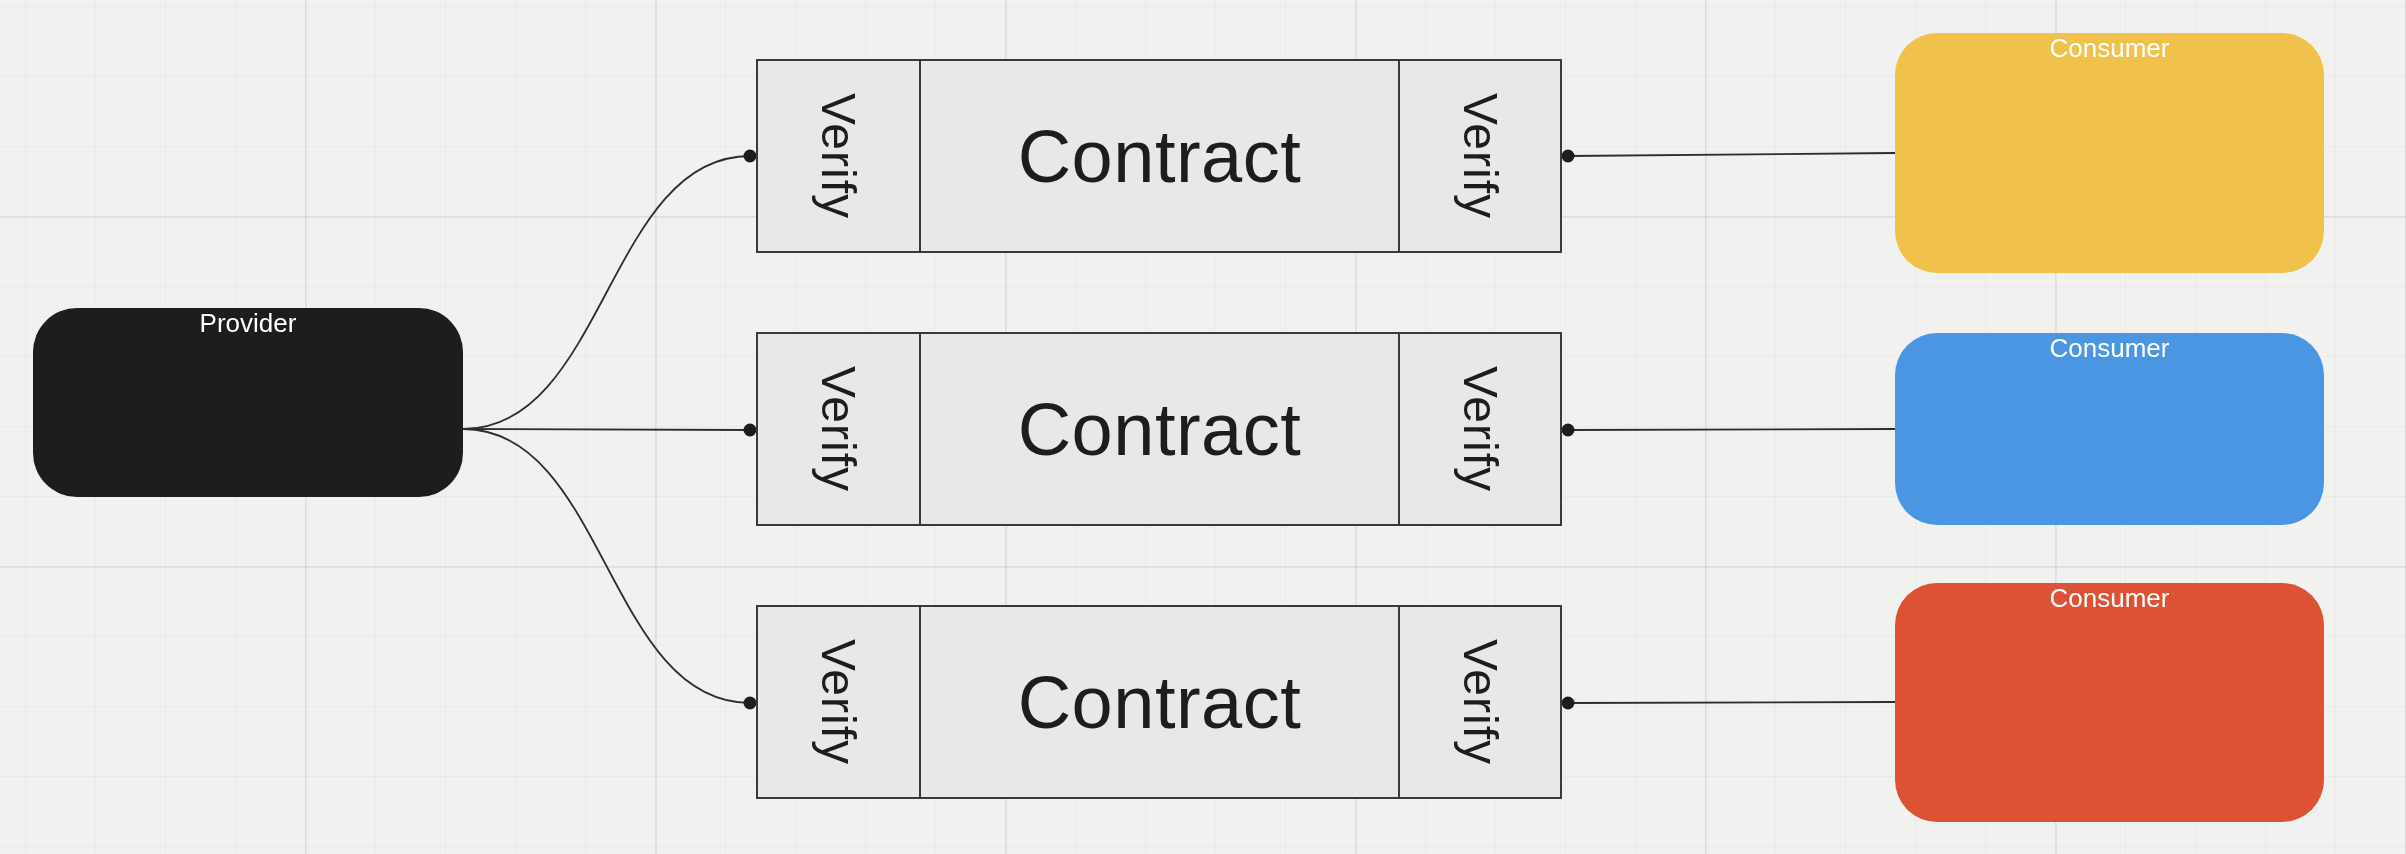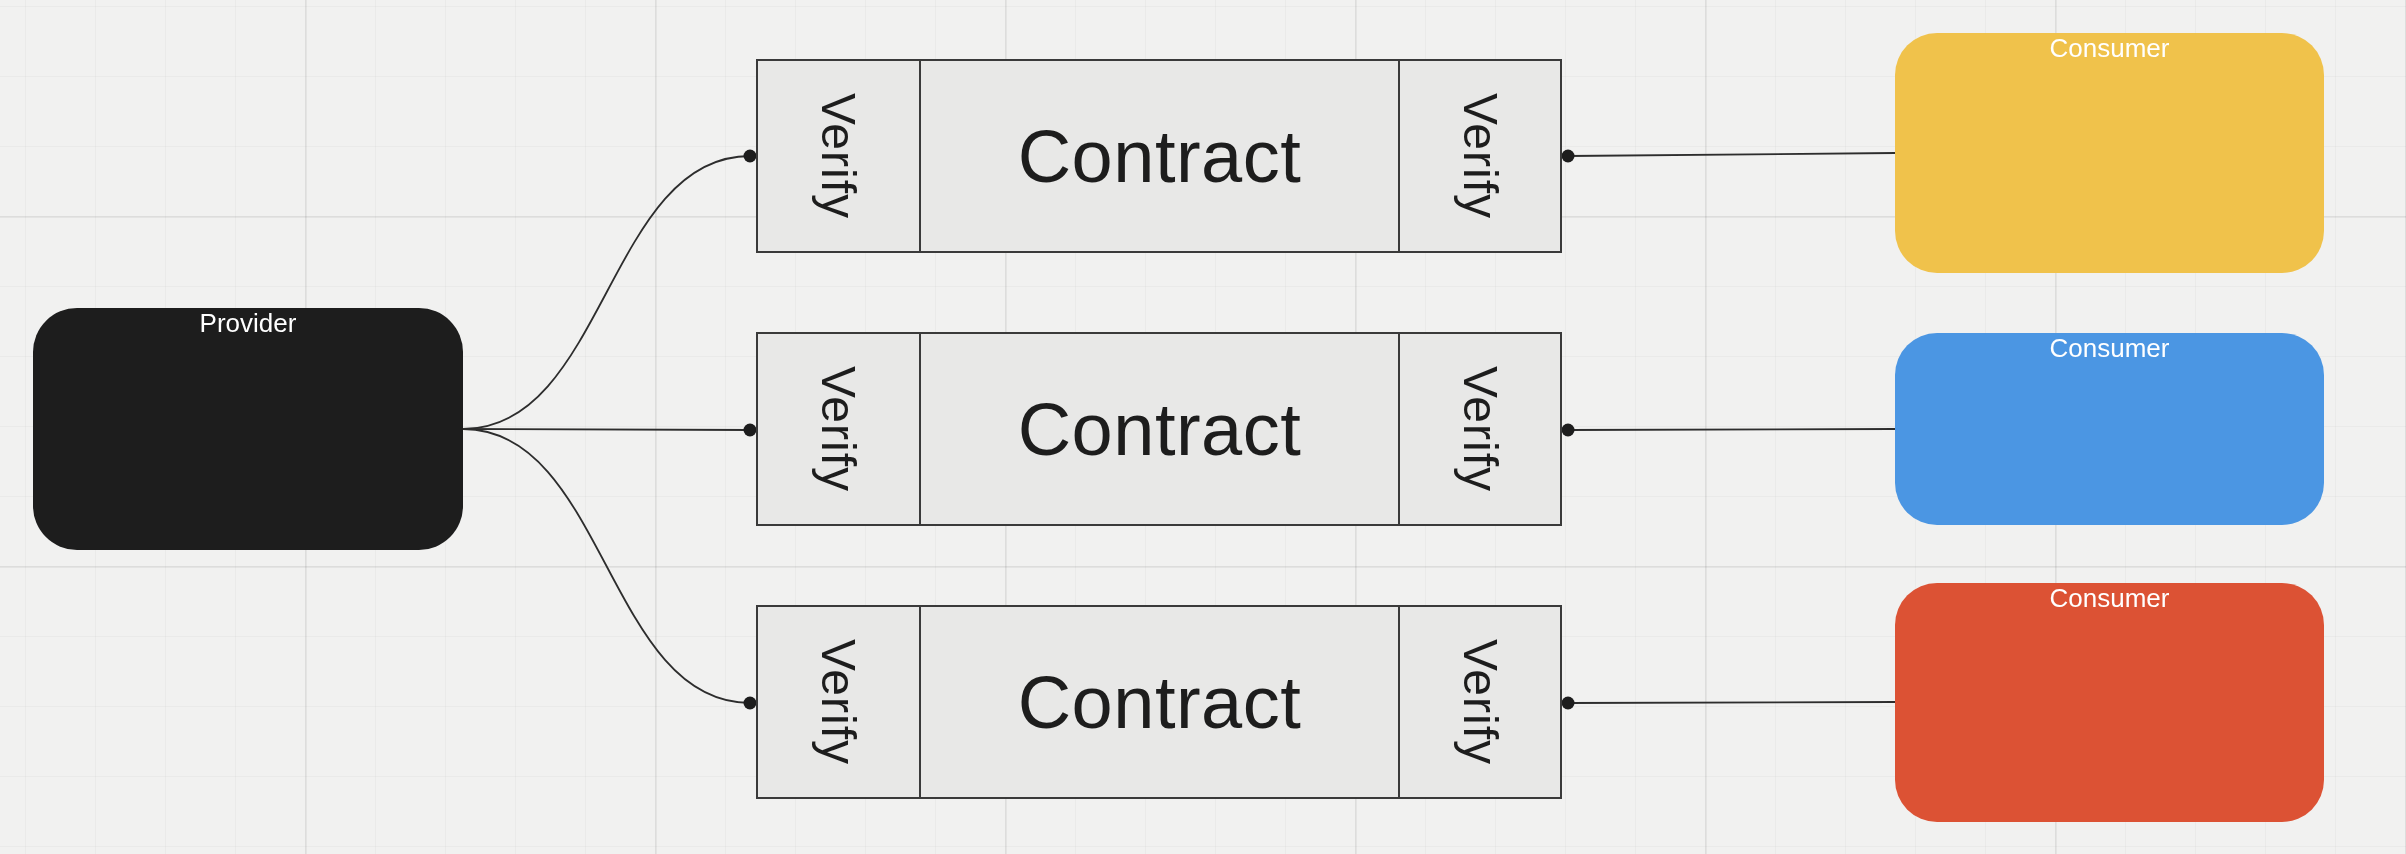--- a/index.html
+++ b/index.html
@@ -14,21 +14,21 @@
       linear-gradient(to bottom, rgba(0,0,0,0.055) 0 2px, transparent 2px),
       linear-gradient(to right, rgba(0,0,0,0.026) 0 1px, transparent 1px),
       linear-gradient(to bottom, rgba(0,0,0,0.026) 0 1px, transparent 1px);
     background-size: 350px 100%, 100% 350px, 70px 100%, 100% 70px;
     background-position: 305px 0, 0 216px, 25px 0, 0 6px;
   }
   .node{position:absolute;display:flex;align-items:flex-start;justify-content:center;box-sizing:border-box;}
   .label{white-space:nowrap;}
 
   
-  .provider{left:33px;top:308px;width:430px;height:242px;border-radius:44px;color:#ffffff;font-size:26px;}
+  .provider{left:33px;top:308px;width:430px;height:189px;border-radius:44px;color:#ffffff;font-size:26px;}
 
   
   .contract{left:756px;width:806px;height:194px;border:2.5px solid #3a3a3a;display:flex;align-items:stretch;padding:0;}
   .contract.r0{top:59px;}
   .contract.r1{top:332px;}
   .contract.r2{top:605px;}
   .verify{width:161px;display:flex;align-items:center;justify-content:center;color:#1d1d1d;font-size:48px;}
   .verify.left{border-right:2px solid #3a3a3a;}
   .verify.right{width:160px;border-left:2px solid #3a3a3a;}
   .verify .vtext{writing-mode:vertical-rl;text-orientation:mixed;letter-spacing:1px;}

